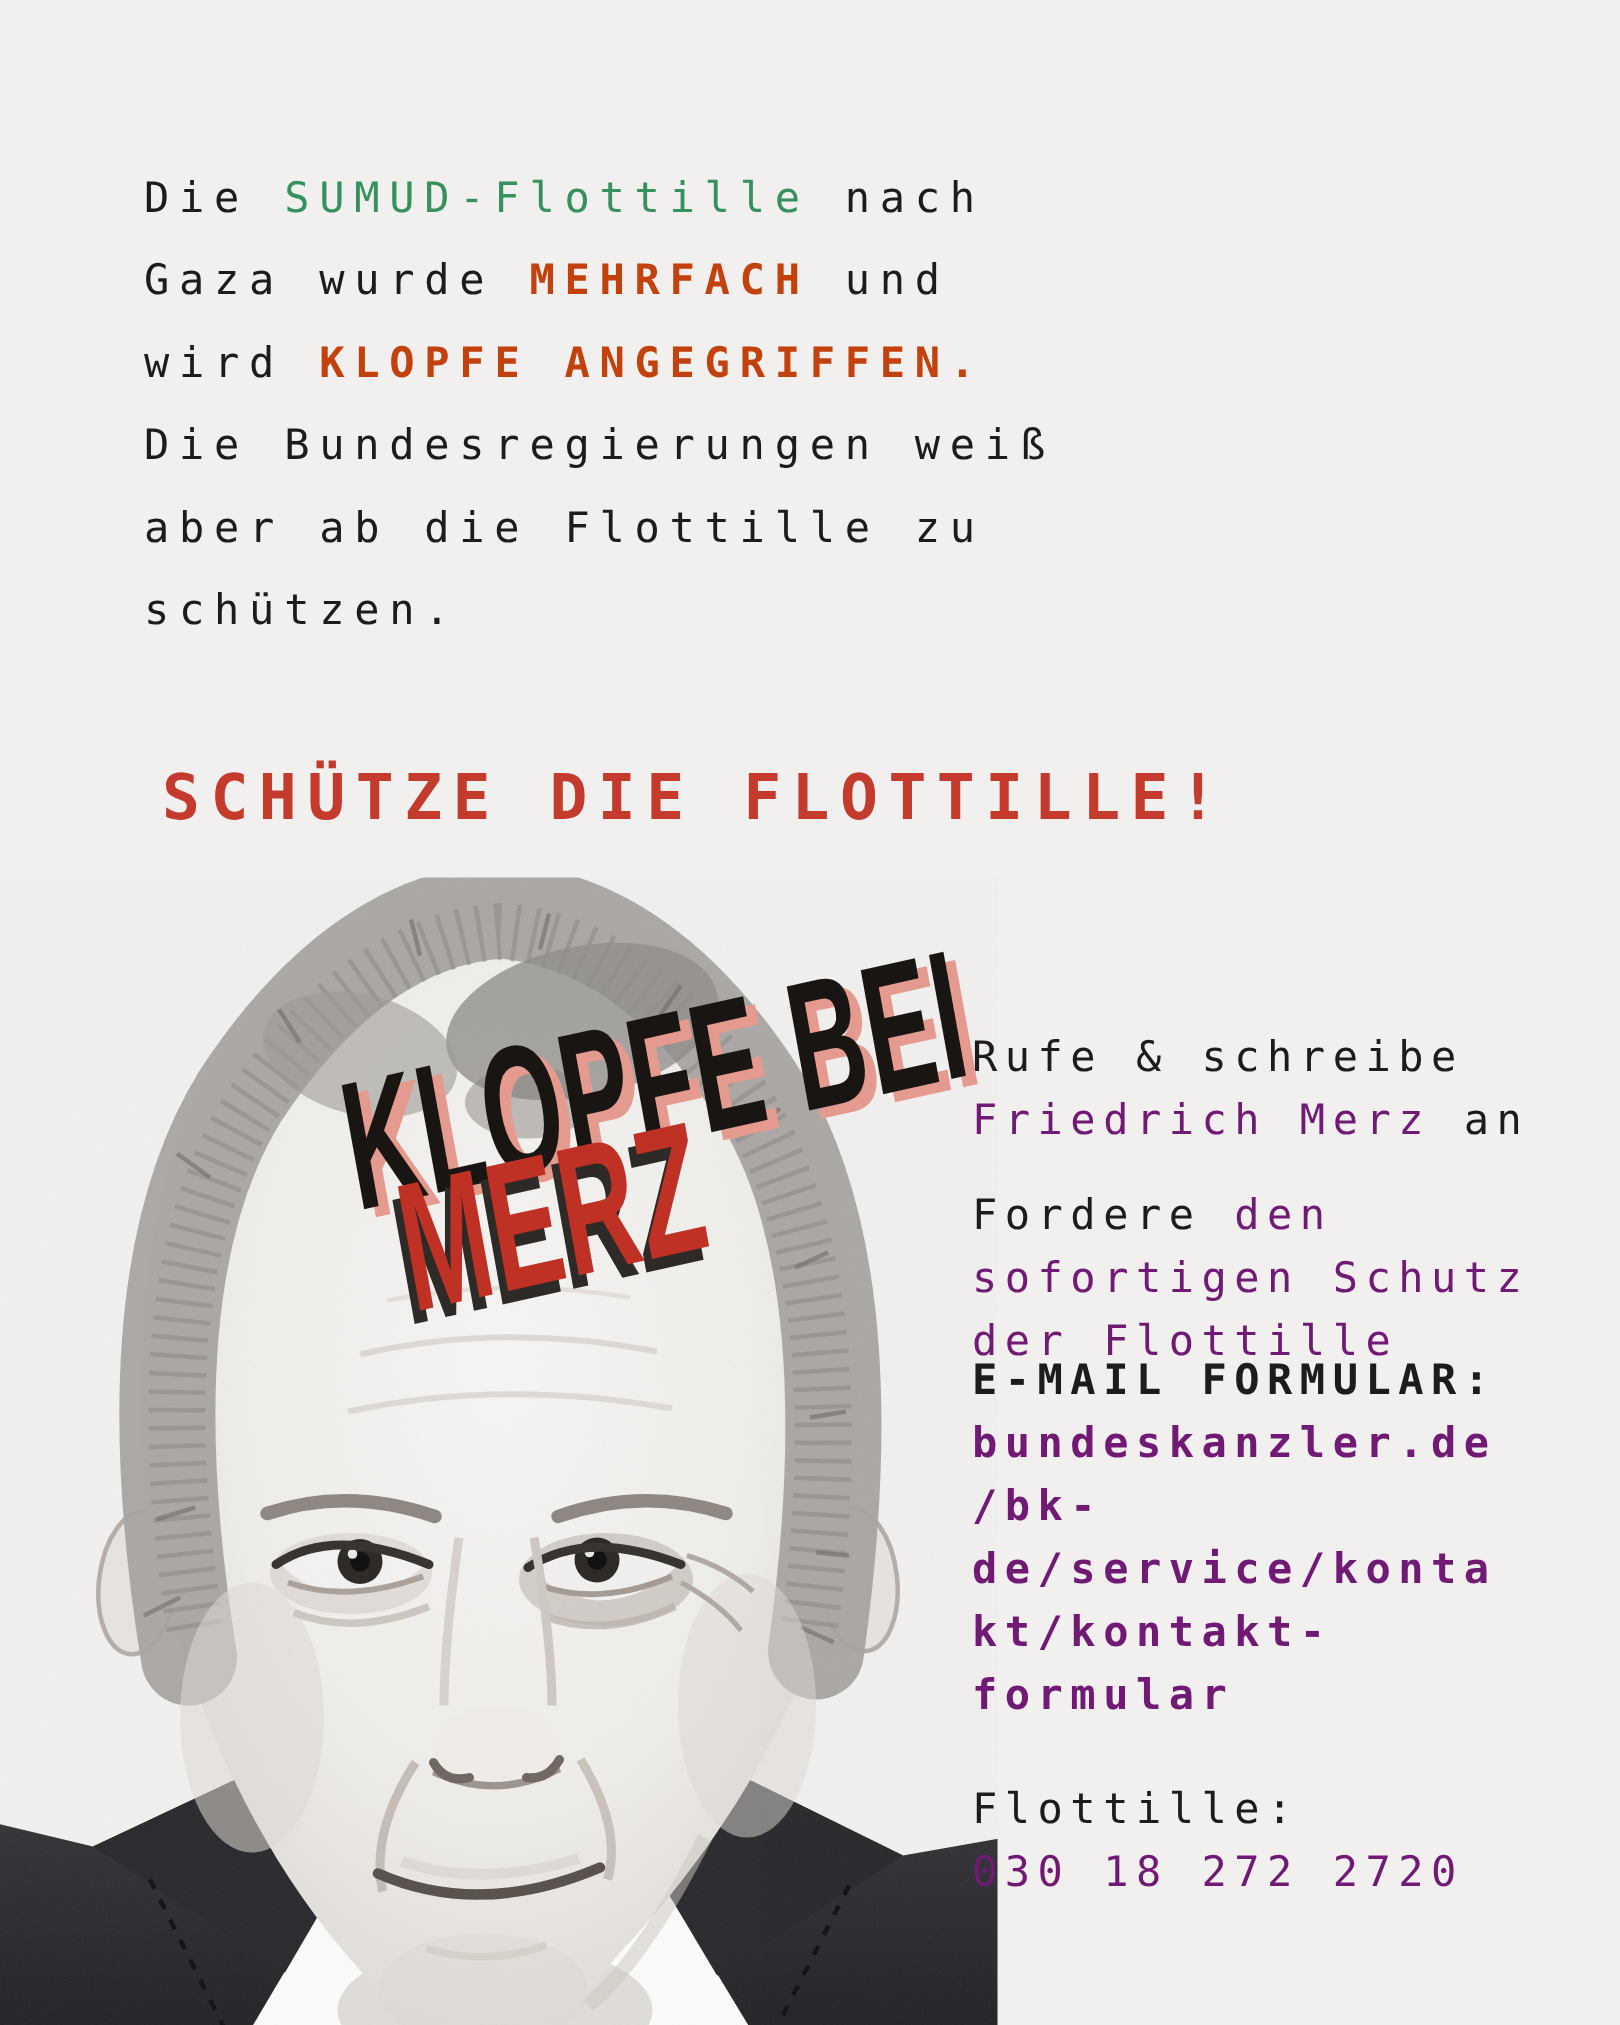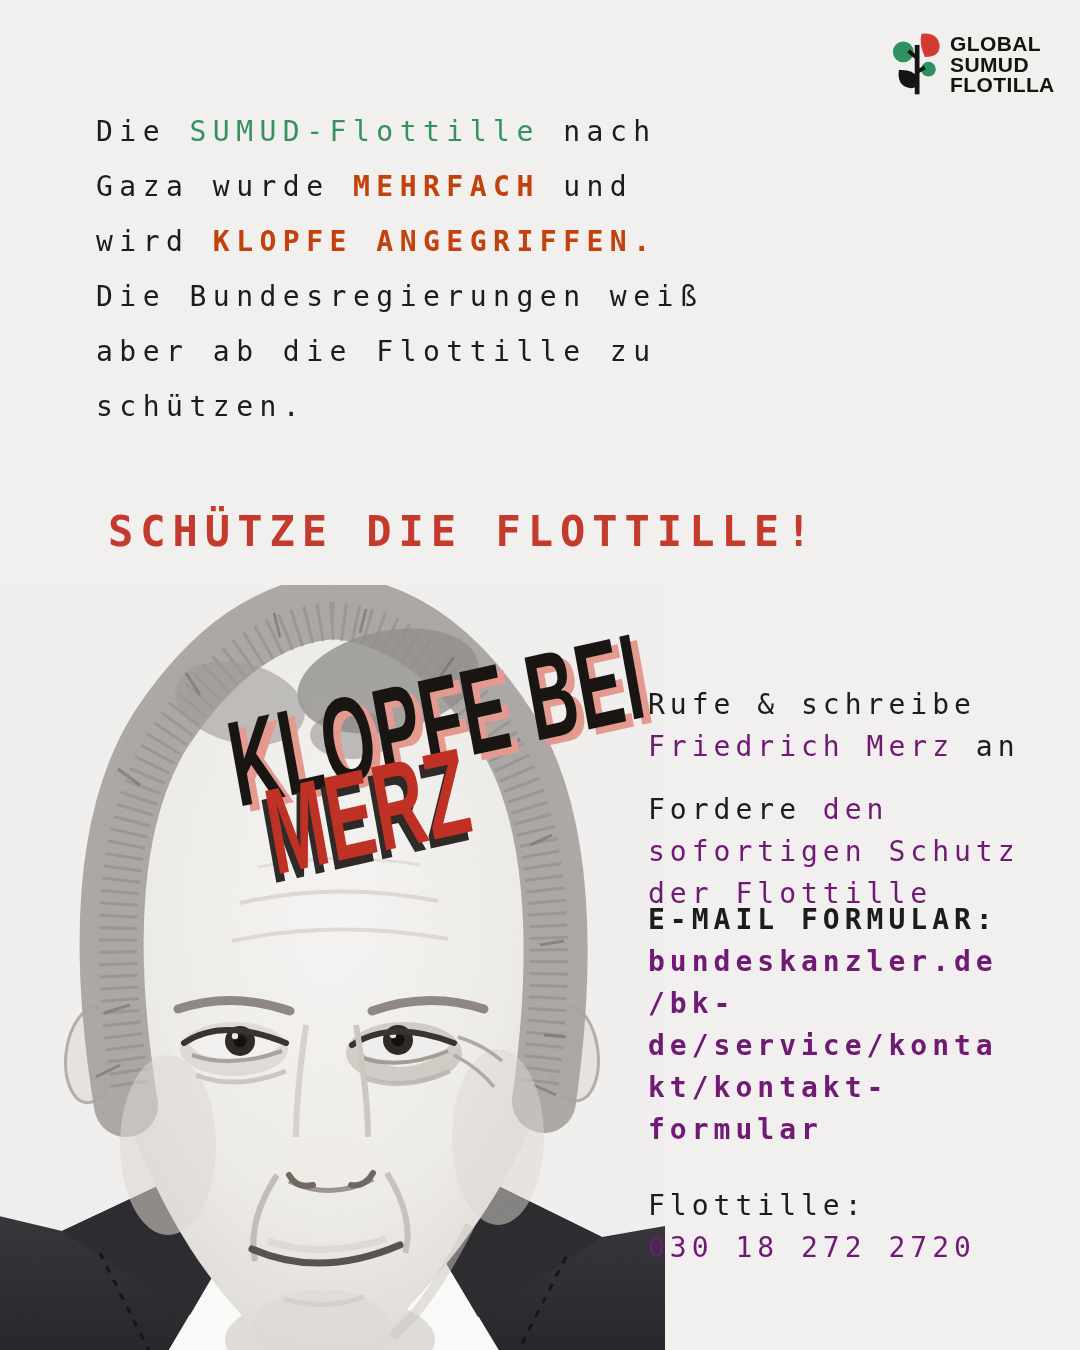--- a/index.html
+++ b/index.html
@@ -40,37 +40,20 @@
   .sec-demand{top:789px;}
   .sec-email{top:899px;font-weight:bold;}
   .sec-phone{top:1185px;}
   .red{color:#701a75;}
 </style>
 </head>
 <body>
 
 <div class="canvas">
 
-  <div class="logo">
-    <svg class="logo-mark" viewBox="0 0 60 74" xmlns="http://www.w3.org/2000/svg">
-      <path d="M34 2 Q 53 0 55 16 Q 55 29 38 29 Q 31 14 34 2 Z" fill="#d23b31"></path>
-      <circle cx="13" cy="23" r="12" fill="#2e9160"></circle>
-      <path d="M8 44 Q 5 63 22 65 Q 31 65 29 52 Q 24 43 8 44 Z" fill="#141414"></path>
-      <circle cx="42" cy="43" r="8.5" fill="#2e9160"></circle>
-      <path d="M29 15 L 29 72" stroke="#141414" stroke-width="5.5" fill="none"></path>
-      <path d="M29 30 L 19 22" stroke="#141414" stroke-width="4.5" fill="none"></path>
-      <path d="M29 46 L 38 41" stroke="#141414" stroke-width="4.5" fill="none"></path>
-      <path d="M29 56 L 21 53" stroke="#141414" stroke-width="4.5" fill="none"></path>
-    </svg>
-    <div class="logo-text">
-      <div>GLOBAL</div>
-      <div>SUMUD</div>
-      <div>FLOTILLA</div>
-    </div>
-  </div>
 
   <div class="intro">
     <div><span>Die </span><span class="green">SUMUD-Flottille</span><span> nach</span></div>
     <div><span>Gaza wurde </span><span class="redbold">MEHRFACH</span><span> und</span></div>
     <div><span>wird </span><span class="redbold">KLOPFE ANGEGRIFFEN.</span></div>
     <div>Die Bundesregierungen weiß</div>
     <div>aber ab die Flottille zu</div>
     <div>schützen.</div>
   </div>
 

